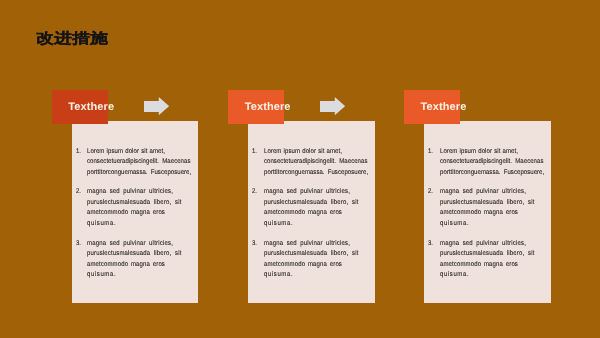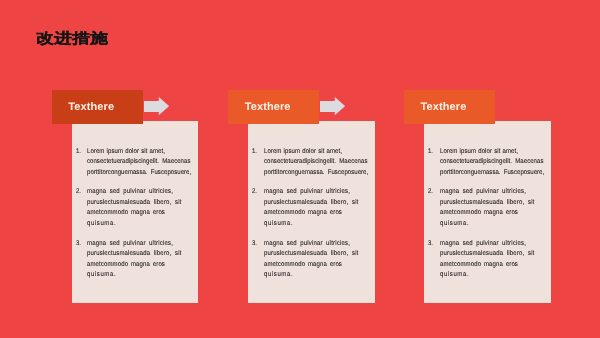--- a/index.html
+++ b/index.html
@@ -50,21 +50,21 @@
     background: #efe2dd;
   }
   .card-1 { left: 72px; }
   .card-2 { left: 248.4px; }
   .card-3 { left: 424.3px; }
 
   .header {
     position: absolute;
     top: 90px;
     height: 33.6px;
-    width: 91px;
+    width: 56px;
     display: flex;
     align-items: center;
     box-sizing: border-box;
     padding-left: 16.3px;
   }
   .header-1 { left: 52px; background: #c83e16; }
   .header-2 { left: 228.4px; background: #ea5a28; }
   .header-3 { left: 404.3px; background: #ea5a28; }
   .header-text {
     position: relative;
@@ -115,21 +115,21 @@
     white-space: nowrap;
     text-align: justify;
     -webkit-text-stroke: 0.08px #1d1a18;
     transform: scaleX(0.885);
     transform-origin: 0 0;
   }
 </style>
 </head>
 <body>
 
-<div class="slide" style="background: #ef4444;">
+<div class="slide" style="background: #a16207;">
   <div class="slide-title">改进措施</div>
 
   <div class="card card-1" style="background: rgb(239, 226, 221);"></div>
   <div class="card card-2" style="background: rgb(239, 226, 221);"></div>
   <div class="card card-3" style="background: rgb(239, 226, 221);"></div>
 
   <div class="header header-1" style="background: rgb(200, 62, 22);">
     <span class="header-text">Texthere</span>
   </div>
   <div class="header header-2" style="background: rgb(234, 90, 40);">

